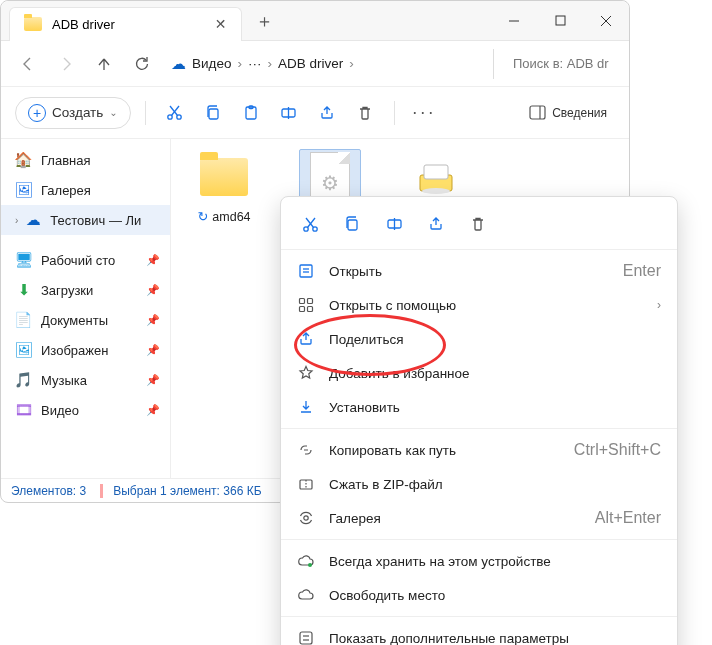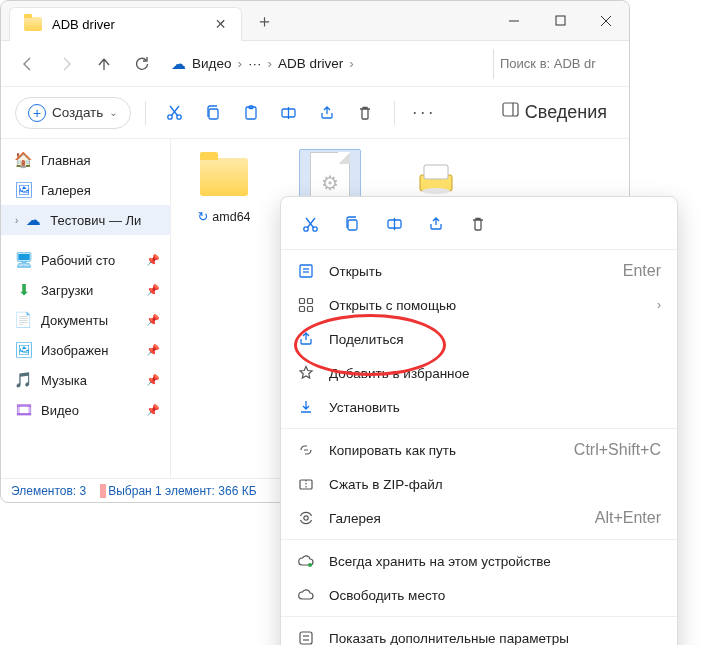--- a/index.html
+++ b/index.html
@@ -15,30 +15,30 @@
   .newtab { margin-left: 14px; color:#555; font-size:18px; cursor:pointer; }
   .win-controls { margin-left:auto; display:flex; }
   .win-btn { width: 46px; height: 40px; display:flex; align-items:center; justify-content:center; color:#333; cursor:pointer; }
 
   
   .navbar { display:flex; align-items:center; height: 46px; padding: 0 10px; gap: 4px; border-bottom: 1px solid #eee; }
   .nav-btn { width: 34px; height: 34px; display:flex; align-items:center; justify-content:center; color:#888; cursor:pointer; border-radius:4px; }
   .nav-btn.enabled { color:#333; }
   .breadcrumb { display:flex; align-items:center; gap:6px; margin-left:8px; font-size:13.5px; color:#222; flex:1; }
   .crumb-sep { color:#888; }
-  .searchbox { width: 126px; height: 30px; display:flex; align-items:center; color:#777; font-size:13px; padding-left:6px; border-left:1px solid #ddd; white-space:nowrap; overflow:hidden; }
+  .searchbox { width: 126px; height: 30px; display:flex; align-items:center; color:#777; font-size:13px; padding-left:19px; border-left:1px solid #ddd; white-space:nowrap; overflow:hidden; }
 
   
   .toolbar { display:flex; align-items:center; height: 52px; padding: 0 14px; gap: 8px; border-bottom:1px solid #eee; }
   .create-btn { display:flex; align-items:center; gap:6px; border:1px solid #ddd; border-radius:16px; height:32px; padding:0 12px; font-size:13.5px; color:#333; }
   .create-plus { width:18px; height:18px; border-radius:50%; border:1px solid #1a73e8; color:#1a73e8; display:flex; align-items:center; justify-content:center; font-size:14px; line-height:1; }
   .tb-sep { width:1px; height:24px; background:#e2e2e2; margin:0 6px; }
   .tb-icon { width:30px; height:30px; display:flex; align-items:center; justify-content:center; color:#1a73e8; font-size:16px; cursor:pointer; border-radius:4px; }
   .tb-icon.gray { color:#555; }
-  .details-btn { margin-left:auto; display:flex; gap:6px; font-size:18px; color:#333; padding:4px 8px; border-radius:4px; }
+  .details-btn { margin-left:auto; display:flex; align-items:center; gap:6px; font-size:12px; color:#333; padding:4px 8px; border-radius:4px; }
 
   
   .body { display:flex; height: calc(100% - 40px - 46px - 52px - 24px); }
   .sidebar { width: 170px; border-right:1px solid #eee; padding:6px 0; overflow:hidden; }
   .side-item { display:flex; align-items:center; gap:8px; height:30px; padding:0 10px 0 14px; font-size:13px; color:#222; cursor:pointer; white-space:nowrap; overflow:hidden; }
   .side-item.selected { background:#eaf1fb; }
   .side-sep { height:10px; }
   .pin { margin-left:auto; color:#999; font-size:11px; }
   .caret { color:#777; font-size:10px; margin-right:-2px; }
   .ico { width:18px; height:18px; display:flex; align-items:center; justify-content:center; font-size:15px; }
@@ -53,21 +53,21 @@
   .folder-ico::before { content:""; position:absolute; top:-6px; left:0; width:18px; height:8px; background:#ffd452; border-radius:2px 2px 0 0; }
   .page-ico { width:40px; height:50px; background:#fff; border:1px solid #ccc; position:relative; }
   .page-ico::after { content:""; position:absolute; right:-1px; top:-1px; width:12px; height:12px; background:linear-gradient(135deg,#fff 50%,#ddd 50%); }
   .page-ico .gear { position:absolute; left:10px; top:18px; color:#bbb; font-size:20px; }
   .cat-ico { width:44px; height:40px; }
   .sync-badge { color:#1a73e8; font-size:13px; margin-right:2px; }
   .file-label { display:flex; align-items:center; gap:2px; }
 
   
   .statusbar { position:absolute; bottom:0; left:0; right:0; height:24px; border-top:1px solid #eee; display:flex; align-items:center; padding:0 10px; font-size:12px; color:#1a5fb4; gap:14px; }
-  .statusbar span + span { border-left:6px solid #fca5a5; padding-left:2px; }
+  .statusbar span + span { border-left:3px solid #fca5a5; padding-left:10px; }
 
   
   .context-menu { position:absolute; left:280px; top:196px; width:398px; background:#fff; border:1px solid #ddd; border-radius:8px; box-shadow:0 8px 24px rgba(0,0,0,0.18); padding:6px 0; z-index:20; }
   .ctx-iconrow { display:flex; gap:8px; padding:6px 12px; }
   .ctx-iconbtn { width:34px; height:30px; display:flex; align-items:center; justify-content:center; color:#1a73e8; font-size:16px; cursor:pointer; border-radius:4px; }
   .ctx-iconbtn.gray { color:#555; }
   .ctx-sep { height:1px; background:#eee; margin:4px 0; }
   .ctx-item { display:flex; align-items:center; height:34px; padding:0 16px; font-size:13.5px; color:#222; cursor:pointer; gap:14px; }
   .ctx-ico { width:18px; color:#1a73e8; display:flex; align-items:center; justify-content:center; font-size:15px; }
   .ctx-ico.gray { color:#555; }

